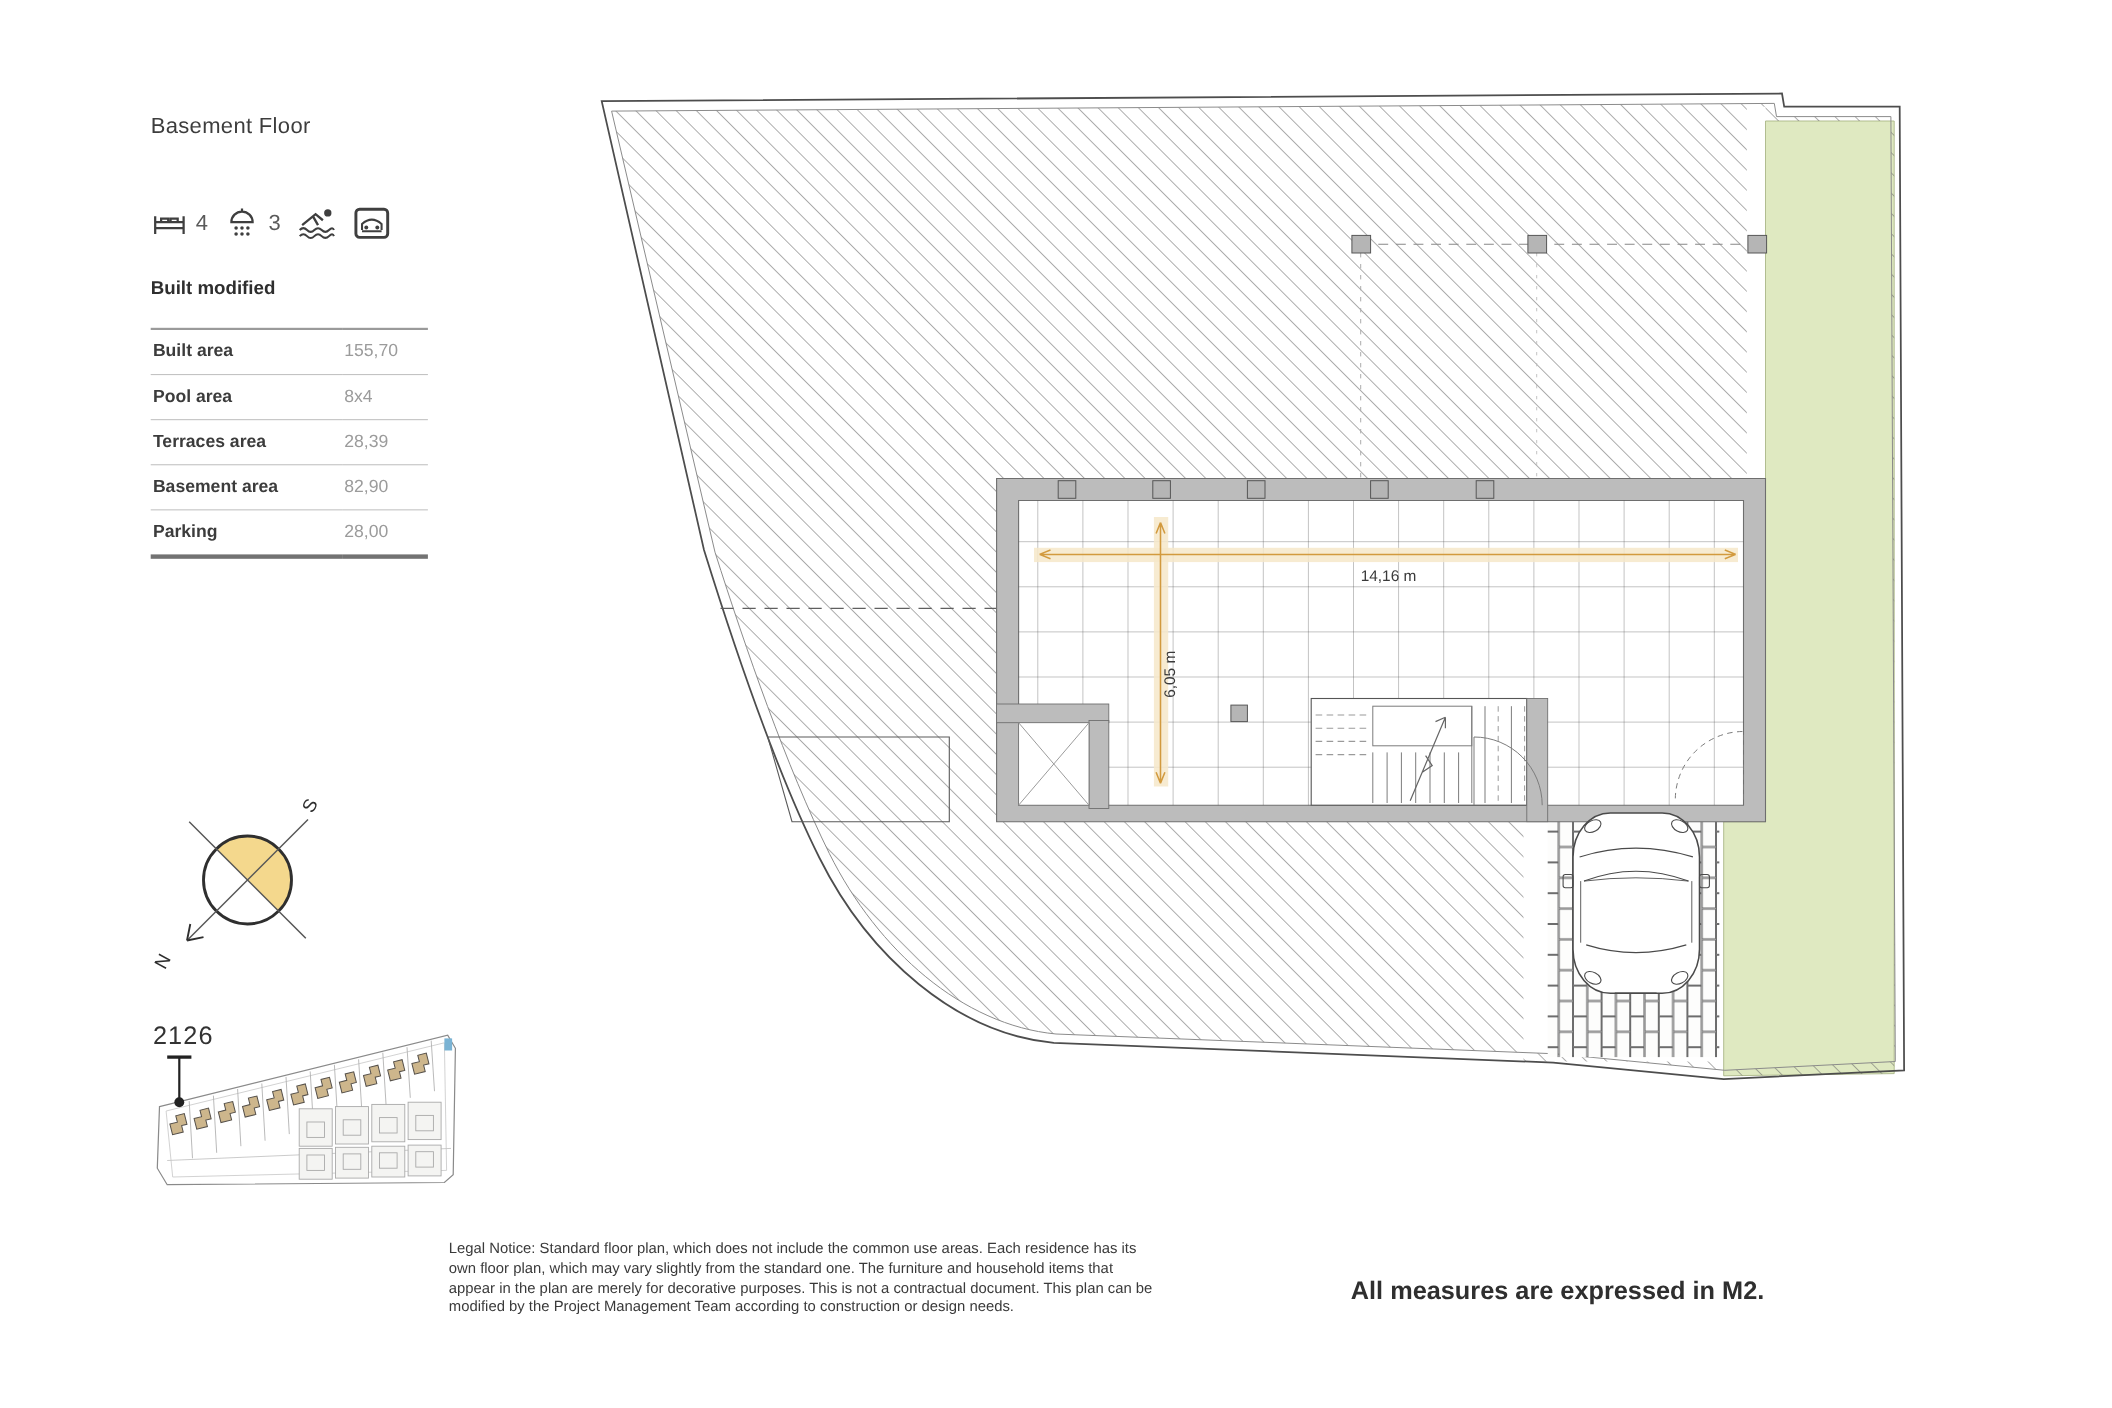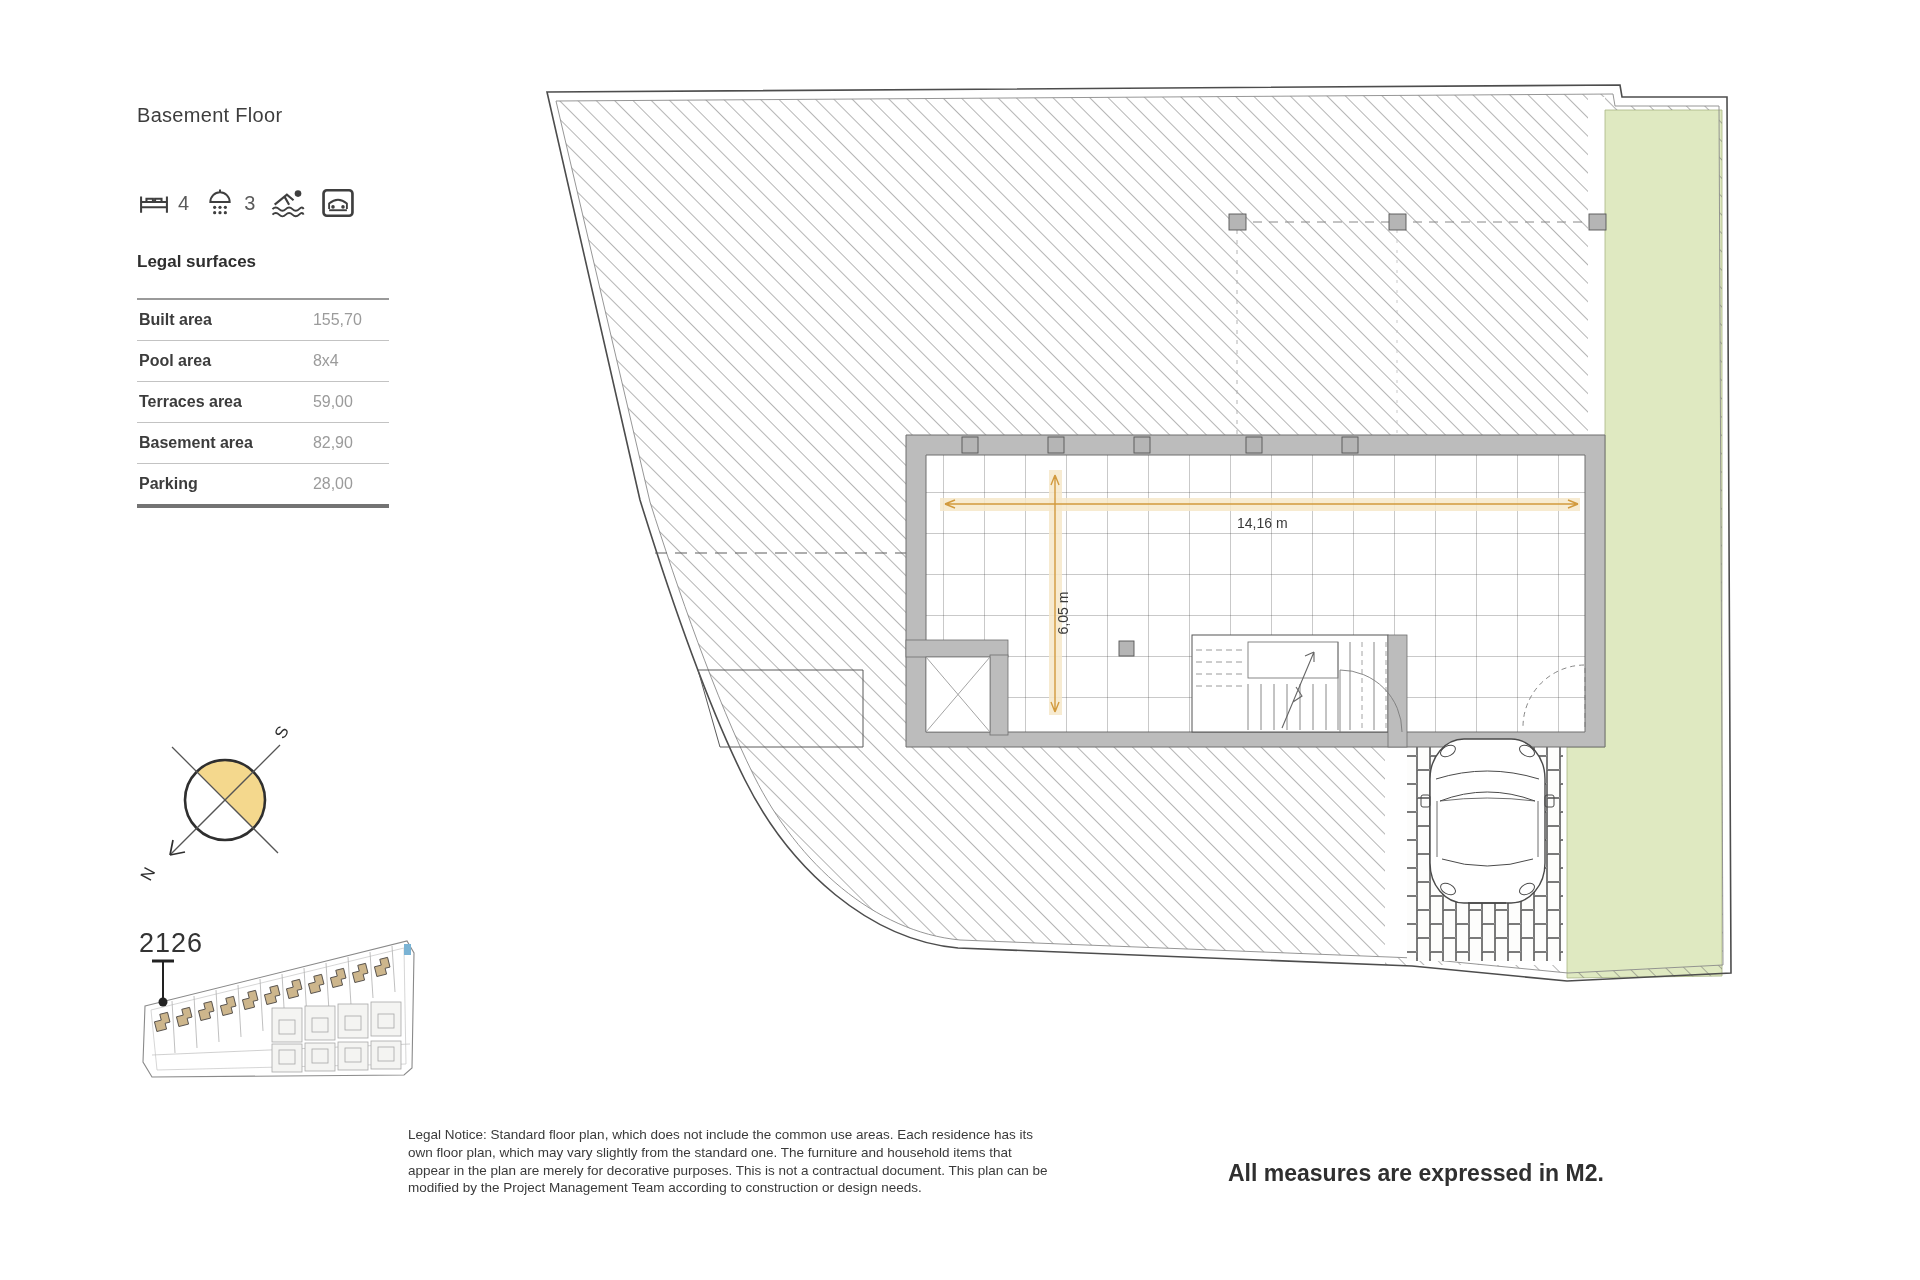--- a/index.html
+++ b/index.html
@@ -12,21 +12,21 @@
   .feature .num{font-size:20px;color:#5a5a5a;}
   .feature svg{display:block;}
   .surfaces-heading{left:137px;top:252px;font-size:17px;font-weight:700;color:#2e2e2e;}
   .surf-table{left:137px;top:298px;width:252px;border-collapse:collapse;}
   .surf-table tr{height:37px;}
   .surf-table tr td{border-bottom:1px solid #c3c3c3;font-size:16px;padding:11px 2px;}
   .surf-table tr:first-child td{border-top:2px solid #9a9a9a;}
   .surf-table tr:last-child td{border-bottom:4px solid #737373;}
   .surf-table .lbl{font-weight:700;color:#3c3c3c;}
   .surf-table .val{text-align:left;color:#9b9b9b;}
-  .unit-ref{left:139px;top:928px;font-size:27px;color:#333;letter-spacing:1px;}
+  .unit-ref{left:139px;top:928px;font-size:23px;color:#333;letter-spacing:1px;}
   .legal{left:408px;top:1126px;width:648px;font-size:13.5px;line-height:1.32;color:#3a3a3a;}
   .measures{left:1228px;top:1160px;font-size:23px;font-weight:700;color:#2f2f2f;}
   svg text{font-family:"Liberation Sans", sans-serif;}
 </style>
 </head>
 <body>
 
 <svg class="abs" style="left:0;top:0" width="1920" height="1280" viewBox="0 0 1920 1280">
   <defs>
     <pattern id="hatch" width="13" height="13" patternUnits="userSpaceOnUse" patternTransform="rotate(45)">
@@ -241,35 +241,35 @@
     <svg width="34" height="30" viewBox="0 0 30 27" fill="none" stroke="#3f3f3f">
       <rect x="2" y="2" width="26" height="23" rx="3" stroke-width="2.4"></rect>
       <path d="M7,19 v-5 q8,-7 16,0 v5" stroke-width="1.7"></path>
       <path d="M7,20 h16" stroke-width="1.7"></path>
       <circle cx="10.5" cy="17" r="1.6" fill="#3f3f3f" stroke="none"></circle>
       <circle cx="19.5" cy="17" r="1.6" fill="#3f3f3f" stroke="none"></circle>
     </svg>
   </div>
 </div>
 
-<div class="abs surfaces-heading">Legal surfaces</div>
+<div class="abs surfaces-heading">Built modified</div>
 
 <table class="abs surf-table">
   <tbody>
     <tr>
       <td class="lbl">Built area</td>
       <td class="val">155,70</td>
     </tr>
     <tr>
       <td class="lbl">Pool area</td>
       <td class="val">8x4</td>
     </tr>
     <tr>
       <td class="lbl">Terraces area</td>
-      <td class="val">59,00</td>
+      <td class="val">28,39</td>
     </tr>
     <tr>
       <td class="lbl">Basement area</td>
       <td class="val">82,90</td>
     </tr>
     <tr>
       <td class="lbl">Parking</td>
       <td class="val">28,00</td>
     </tr>
   </tbody>

